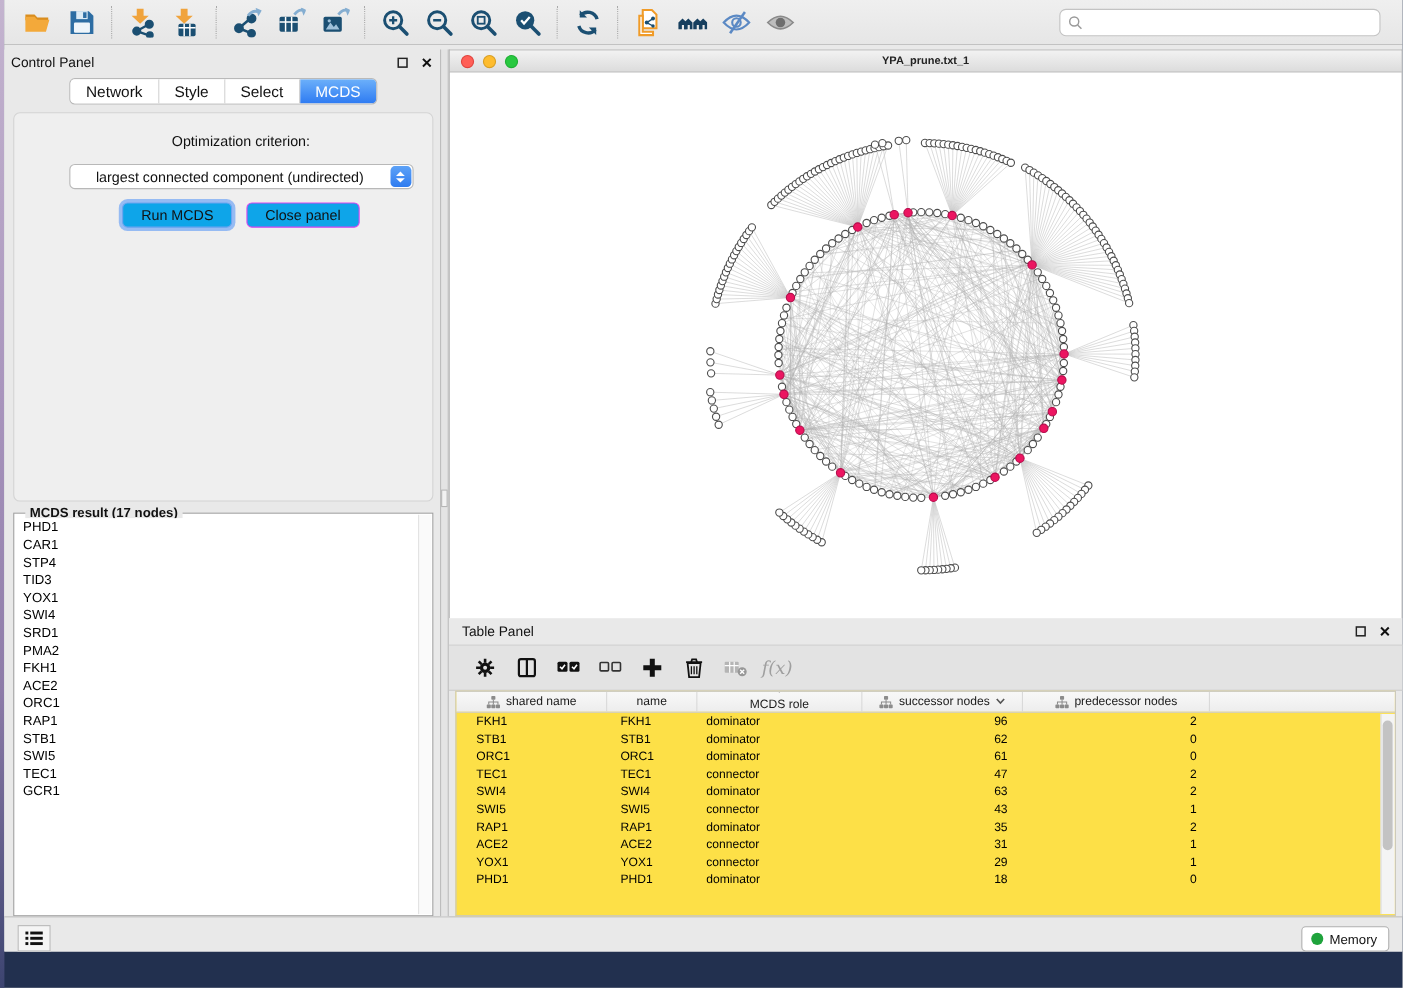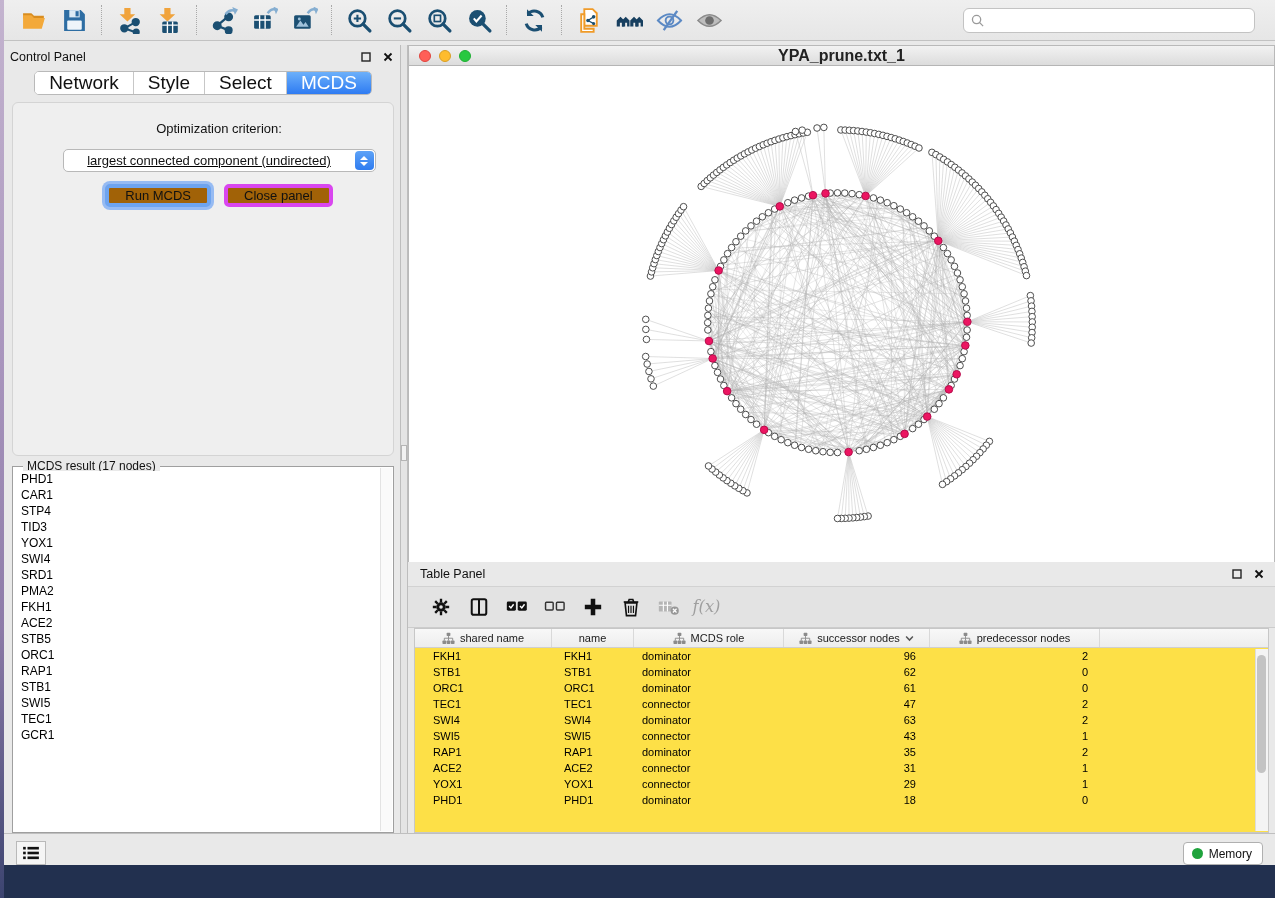--- a/index.html
+++ b/index.html
@@ -29,63 +29,63 @@
   
   .control-panel { width:396px; display:flex; flex-direction:column; background:#e9e9e9; padding:0 4px 0 6px; }
   .panel-header { height:24px; display:flex; align-items:center; }
   .panel-title { font-size:12.5px; color:#111; }
   .panel-hspace { flex:1; }
   .winicon { width:16px; height:16px; display:flex; align-items:center; justify-content:center; margin-left:6px; }
   .winicon svg { width:10px; height:10px; }
 
   .seg-row { height:32px; display:flex; align-items:flex-start; justify-content:center; padding-top:2px; }
   .seg-group { display:flex; border:1px solid #b9b9b9; border-radius:5px; overflow:hidden; background:#fff; }
-  .seg-btn { padding:3px 14px; font-size:19px; color:#111; background:#fff; border-right:1px solid #c7c7c7;
+  .seg-btn { padding:3px 14px; font-size:14px; color:#111; background:#fff; border-right:1px solid #c7c7c7;
     cursor:default; line-height:16px; }
   .seg-btn:last-child { border-right:none; }
   .seg-btn.selected { background:linear-gradient(#6cb0fa,#2e7bf2); color:#fff; }
 
   .mcds-pane { margin:2px 2px 0 2px; background:#efefef; border:1px solid #d4d4d4; border-radius:6px;
     height:358px; padding-top:18px;padding-left:32px; }
   .crit-label { text-align:center; font-size:13px; color:#111; margin-bottom:13px; }
   .dropdown { margin:0 auto; width:313px; height:23px; background:#fff; border:1px solid #b8b8b8; border-radius:5px;
-    display:flex; align-items:center; position:relative;text-decoration:underline; }
+    display:flex; align-items:center; position:relative; }
   .dropdown .dd-text { flex:1; text-align:center; font-size:13px; color:#111; padding-right:20px; }
   .dd-stepper { position:absolute; right:1px; top:1px; width:19px; height:19px; border-radius:4px;
     background:linear-gradient(#5da2f7,#2f7cf0); display:flex; flex-direction:column; align-items:center; justify-content:center; gap:2px; }
   .dd-up { width:0; height:0; border-left:4px solid transparent; border-right:4px solid transparent; border-bottom:4px solid #fff; }
   .dd-down { width:0; height:0; border-left:4px solid transparent; border-right:4px solid transparent; border-top:4px solid #fff; }
   .btn-row { display:flex; justify-content:center; gap:13px; margin-top:12px; }
-  .mac-btn { height:23px; padding:0 16px; background:#a16207; border:4px solid #d946ef; border-radius:5px;
+  .mac-btn { height:23px; padding:0 16px; background:#0ea5e9; border:1px solid #d946ef; border-radius:5px;
     font-size:13px; font-family:inherit; color:#111; cursor:default; }
   .mac-btn.focus-ring { box-shadow:0 0 0 3px rgba(77,144,245,0.55); border-color:#6ea4ef; }
 
   .groupbox { margin:10px 2px 0 2px; position:relative; border:1px solid #9f9f9f; height:372px; background:#fff; }
-  .groupbox-legend { position:absolute; top:-8px; left:10px; background:#e9e9e9; padding:0 4px; font-size:12px; color:#111; }
+  .groupbox-legend { position:absolute; top:-8px; left:10px; background:#e9e9e9; padding:0 4px; font-size:12px; color:#111;font-weight:bold; }
   .mcds-list { position:absolute; inset:4px 13px 4px 4px; overflow:hidden; background:#fff; }
   .mcds-item { font-size:12px; line-height:16px; color:#000; padding-left:4px; }
   .mcds-scroll { position:absolute; top:1px; bottom:1px; right:1px; width:12px; background:#fafafa; border-left:1px solid #e3e3e3; }
 
   
   .splitter { width:8px; background:#e4e4e4; border-left:1px solid #bdbdbd; border-right:1px solid #bdbdbd; position:relative; }
   .splitter-handle { position:absolute; left:0; right:0; top:400px; height:16px; background:#f2f2f2;
     border:1px solid #b5b5b5; }
 
   
   .right-col { flex:1; display:flex; flex-direction:column; min-width:0; }
 
   .network-window { height:517px; display:flex; flex-direction:column; border:1px solid #b9b9b9; border-bottom:none; }
   .net-titlebar { height:20px; background:linear-gradient(#f2f2f2,#dcdcdc); border-bottom:1px solid #b5b5b5;
     display:flex; align-items:center; position:relative; }
   .traffic { display:flex; gap:8px; margin-left:10px; }
   .tl { width:12px; height:12px; border-radius:50%; }
   .tl.red { background:#ff5f57; border:1px solid #e0443e; }
   .tl.yellow { background:#febc2e; border:1px solid #d89f24; }
   .tl.green { background:#28c840; border:1px solid #1faf34; }
-  .net-title { position:absolute; left:0; right:0; text-align:center; font-size:16px; font-weight:bold; color:#222; }
+  .net-title { position:absolute; left:0; right:0; text-align:center; font-size:10px; font-weight:bold; color:#222; }
   .net-canvas { flex:1; background:#fff; position:relative; }
   .net-canvas svg { position:absolute; inset:0; }
 
   
   .table-panel { flex:1; display:flex; flex-direction:column; background:#e9e9e9; min-height:0; }
   .tp-header { height:24px; display:flex; align-items:center; padding:0 8px 0 12px; }
   .tp-toolbar { height:42px; background:#e3e3e3; border-top:1px solid #d2d2d2; border-bottom:1px solid #cccccc;
     display:flex; align-items:center; padding-left:16px; gap:4px; }
   .ttb { width:34px; height:32px; border:none; background:transparent; display:flex; align-items:center; justify-content:center; cursor:default; }
   .ttb svg { height:20px; }
@@ -330,21 +330,20 @@
             <div class="mcds-item">PHD1</div>
             <div class="mcds-item">CAR1</div>
             <div class="mcds-item">STP4</div>
             <div class="mcds-item">TID3</div>
             <div class="mcds-item">YOX1</div>
             <div class="mcds-item">SWI4</div>
             <div class="mcds-item">SRD1</div>
             <div class="mcds-item">PMA2</div>
             <div class="mcds-item">FKH1</div>
             <div class="mcds-item">ACE2</div>
-            <div class="mcds-item">STB5</div>
             <div class="mcds-item">ORC1</div>
             <div class="mcds-item">RAP1</div>
             <div class="mcds-item">STB1</div>
             <div class="mcds-item">SWI5</div>
             <div class="mcds-item">TEC1</div>
             <div class="mcds-item">GCR1</div>
           </div>
         <div class="mcds-scroll"></div>
       </div>
     </div>
@@ -1297,21 +1296,21 @@
                   <rect x="0.5" y="9.2" width="4" height="3.6" rx="0.8" fill="#8b8b8b"></rect>
                   <rect x="5" y="9.2" width="4" height="3.6" rx="0.8" fill="#8b8b8b"></rect>
                   <rect x="9.5" y="9.2" width="4" height="3.6" rx="0.8" fill="#8b8b8b"></rect>
                   <path d="M7 4.4v2.3M2.5 9.2V6.7h9v2.5M7 6.7v2.5" stroke="#8b8b8b" fill="none"></path>
                 </svg>
                 <span>shared name</span>
               </div>
               <div class="th c1" style="padding: 0px;">
                 <span>name</span>
               </div>
-              <div class="th c2" style="padding: 0px;">
+              <div class="th c2" style="padding: 0px; flex-direction: column;">
                 <svg class="hier" viewBox="0 0 14 14">
                   <rect x="5" y="0.8" width="4" height="3.6" rx="0.8" fill="#8b8b8b"></rect>
                   <rect x="0.5" y="9.2" width="4" height="3.6" rx="0.8" fill="#8b8b8b"></rect>
                   <rect x="5" y="9.2" width="4" height="3.6" rx="0.8" fill="#8b8b8b"></rect>
                   <rect x="9.5" y="9.2" width="4" height="3.6" rx="0.8" fill="#8b8b8b"></rect>
                   <path d="M7 4.4v2.3M2.5 9.2V6.7h9v2.5M7 6.7v2.5" stroke="#8b8b8b" fill="none"></path>
                 </svg>
                 <span>MCDS role</span>
               </div>
               <div class="th c3" style="padding: 0px;">

